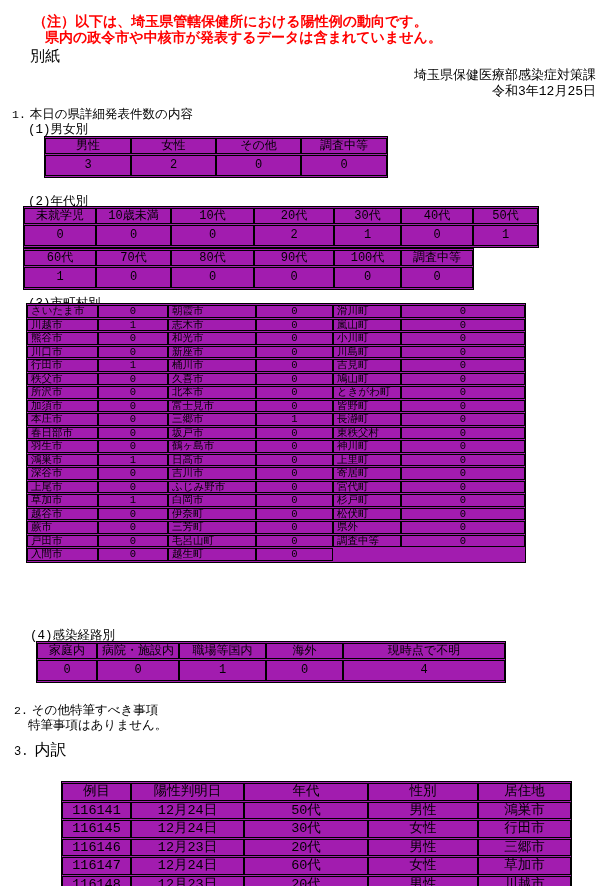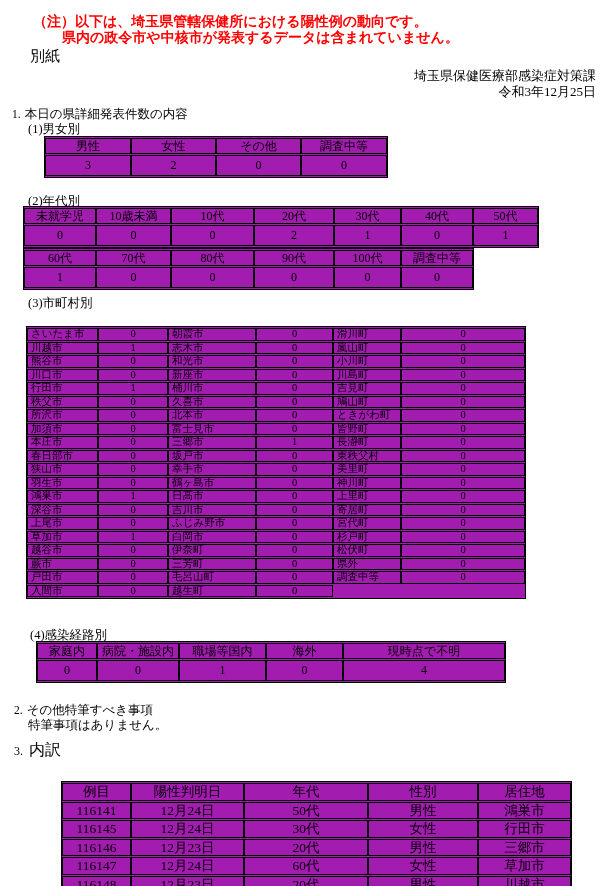--- a/index.html
+++ b/index.html
@@ -1,24 +1,24 @@
 <!DOCTYPE html>
 <html><head>
 <meta charset="utf-8">
 <style>
   html,body { margin:0; padding:0; background:#fff; }
   .page {
     position:relative; width:600px; height:886px; background:#ffffff;
-    font-family:Liberation Serif, serif; color:#000;
+    font-family:Liberation Mono, monospace; color:#000;
     overflow:hidden;
   }
   .abs { position:absolute; }
 
   .note { left:33px; top:14px; font-size:14px; font-weight:bold; line-height:16px; white-space:nowrap; }
-  .note-line2 { margin-left:29px; }
+  .note-line2 { margin-left:12px; }
 
   .besshi { left:30px; top:47px; font-size:15px; }
 
   .hdr-right { right:4px; top:68px; text-align:right; font-size:13px; line-height:16px; white-space:nowrap; }
 
   .sec-h { font-size:12.5px; white-space:nowrap; display:flex; gap:4px; align-items:baseline; }
   .sec-h .num { font-size:11.5px; }
   .lbl { font-size:12.5px; white-space:nowrap; }
 
   
@@ -148,21 +148,21 @@
           <td>0</td>
           <td>0</td>
           <td>0</td>
           <td>0</td>
           <td>0</td>
         </tr>
       </tbody>
   </table>
 
   <div class="abs lbl" style="left:28px; top:295px;">(3)市町村別</div>
-  <table class="abs xt t-muni" id="t-muni" style="left:26px; top:326px;">
+  <table class="abs xt t-muni" id="t-muni" style="left:26px; top:303px;">
     <colgroup>
         <col style="width:71px">
         <col style="width:70px">
         <col style="width:88px">
         <col style="width:77px">
         <col style="width:68px">
         <col style="width:124px">
       </colgroup>
     <tbody>
         <tr class="mrow">
@@ -239,28 +239,20 @@
         </tr>
         <tr class="mrow">
           <td class="name">春日部市</td>
           <td>0</td>
           <td class="name">坂戸市</td>
           <td>0</td>
           <td class="name">東秩父村</td>
           <td>0</td>
         </tr>
         <tr class="mrow">
-          <td class="name">狭山市</td>
-          <td>0</td>
-          <td class="name">幸手市</td>
-          <td>0</td>
-          <td class="name">美里町</td>
-          <td>0</td>
-        </tr>
-        <tr class="mrow">
           <td class="name">羽生市</td>
           <td>0</td>
           <td class="name">鶴ヶ島市</td>
           <td>0</td>
           <td class="name">神川町</td>
           <td>0</td>
         </tr>
         <tr class="mrow">
           <td class="name">鴻巣市</td>
           <td>1</td>

